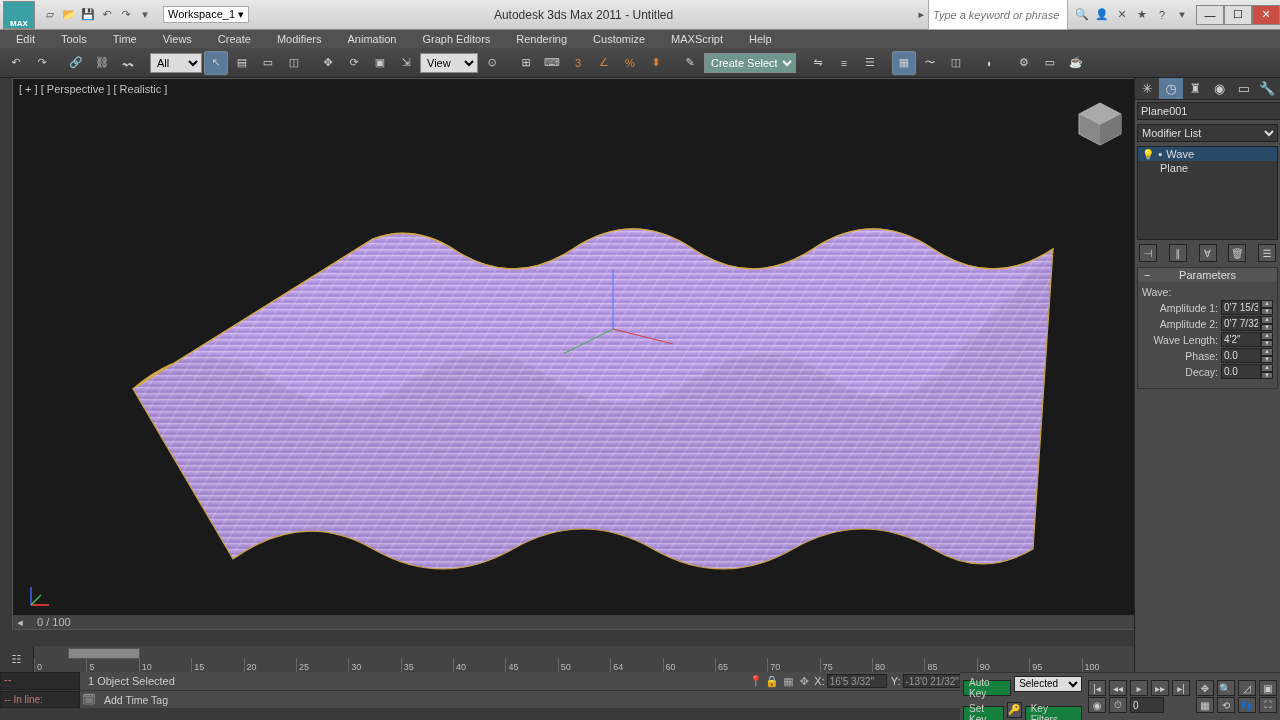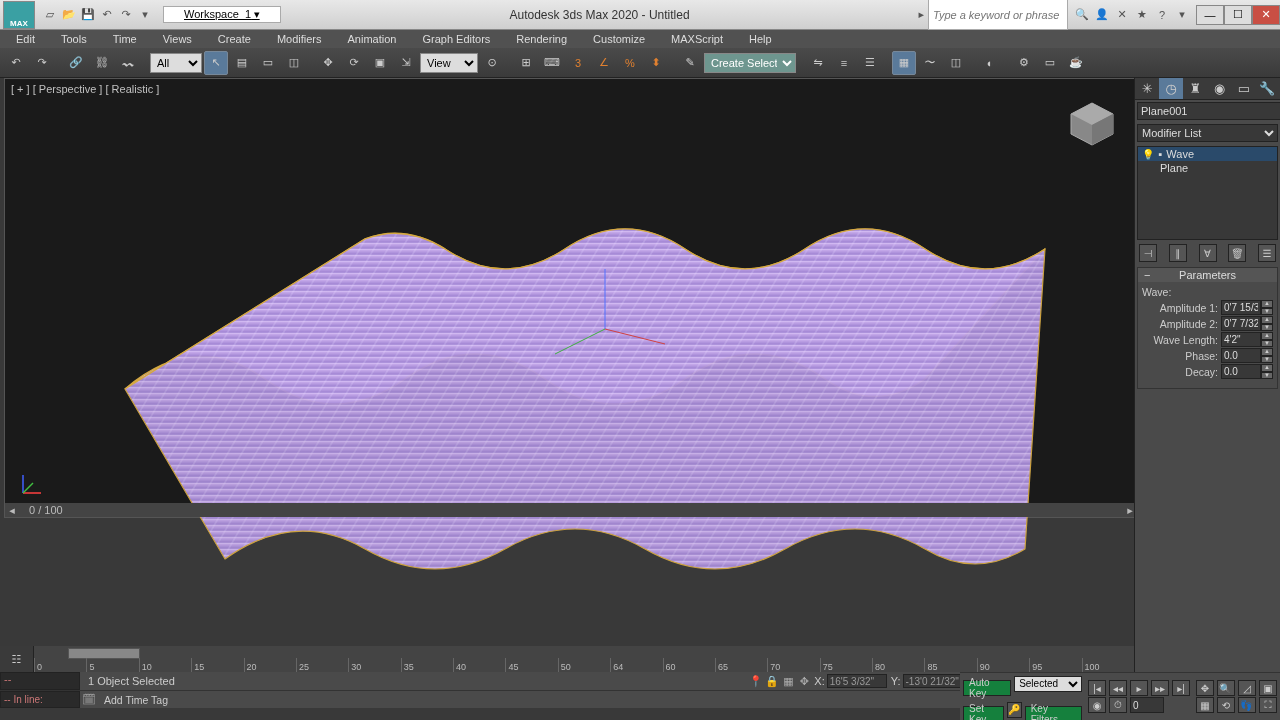--- a/index.html
+++ b/index.html
@@ -3,42 +3,42 @@
 <meta charset="utf-8">
 <style>
 * { margin:0; padding:0; box-sizing:border-box; font-family:"Segoe UI",Tahoma,sans-serif; font-size:11px; user-select:none; }
 body { width:1280px; height:720px; background:#393939; overflow:hidden; position:relative; }
 
 
 .titlebar { height:30px; background:linear-gradient(#e8e8e8,#cfcfcf); display:flex; align-items:center; border-bottom:1px solid #888; }
 .titlebar .logo { width:32px; height:28px; background:#3aa0a3; border:1px solid #888; margin:0 3px; display:flex; align-items:flex-end; justify-content:center; font-size:8px; color:#fff; font-weight:bold; }
 .titlebar .qat { display:flex; gap:3px; margin-left:4px; }
 .titlebar .qat span { width:16px; height:16px; display:flex; align-items:center; justify-content:center; color:#555; cursor:pointer; }
-.titlebar .workspace { margin-left:10px; padding:1px 20px; border:1px solid #aaa; background:#fff; font-size:11px;text-decoration:underline; }
+.titlebar .workspace { margin-left:10px; padding:1px 4px; border:1px solid #aaa; background:#fff; font-size:11px; }
 .titlebar .title { flex:1; text-align:center; color:#333; font-size:12px; }
 .titlebar .search { width:140px; height:31px; border:1px solid #aaa; background:#fff; padding:0 4px; color:#888; font-style:italic; }
 .titlebar .right-icons { display:flex; gap:4px; margin:0 6px; }
 .titlebar .right-icons span { width:16px; height:16px; color:#555; display:flex; align-items:center; justify-content:center; }
 .titlebar .winbtns { display:flex; }
 .titlebar .winbtns div { width:28px; height:20px; display:flex; align-items:center; justify-content:center; border:1px solid #888; background:#ddd; font-size:11px; }
 .titlebar .winbtns .close { background:#c94f44; color:#fff; }
 
 
 .menubar { height:18px; background:#515151; display:flex; padding:0 8px; gap:10px; align-items:center; }
 .menubar span { color:#ddd; padding:1px 8px; cursor:pointer; }
 
 
 .maintb { height:30px; background:linear-gradient(#4a4a4a,#3a3a3a); border-bottom:1px solid #222; display:flex; align-items:center; padding:0 4px; gap:2px; }
 .tbtn { width:24px; height:24px; display:flex; align-items:center; justify-content:center; color:#ccc; cursor:pointer; border:1px solid transparent; border-radius:2px; }
 .tbtn.active { background:#5a7a9a; border-color:#789; }
 .tsep { width:6px; }
 .tsel { height:20px; background:#ddd; border:1px solid #888; font-size:11px; padding:0 2px; }
 
 
-.viewport-area { position:absolute; top:78px; left:4px; width:1134px; height:440px; background:#1a1a1a; border:1px solid #555; }
+.viewport-area { position:absolute; top:78px; left:12px; width:1134px; height:552px; background:#1a1a1a; border:1px solid #555; }
 .vp-label { position:absolute; top:4px; left:6px; color:#c0c0c0; font-size:11px; }
 .vp-label span { cursor:pointer; }
 .viewcube { position:absolute; top:20px; right:20px; width:50px; height:50px; }
 .axis-gizmo { position:absolute; bottom:18px; left:12px; width:30px; height:30px; }
 .viewport-scroll { position:absolute; bottom:0; left:0; right:0; height:14px; background:#444; display:flex; align-items:center; color:#bbb; font-size:10px; }
 .viewport-scroll .arrow { width:14px; text-align:center; cursor:pointer; }
 .viewport-scroll .pos { flex:0 0 auto; padding:0 10px; }
 .viewport-scroll .track { flex:1; }
 
 
@@ -111,21 +111,21 @@
   <div class="logo">MAX</div>
   <div class="qat">
     <span>▱</span>
     <span>📂</span>
     <span>💾</span>
     <span>↶</span>
     <span>↷</span>
     <span>▾</span>
   </div>
   <div class="workspace"><span>Workspace_1</span> ▾</div>
-  <div class="title">Autodesk 3ds Max  2020   -  Untitled</div>
+  <div class="title">Autodesk 3ds Max  2011   -  Untitled</div>
   <span style="color:#555;margin-right:4px">▸</span>
   <input class="search" placeholder="Type a keyword or phrase" style="">
   <div class="right-icons">
     <span>🔍</span>
     <span>👤</span>
     <span>✕</span>
     <span>★</span>
     <span>?</span>
     <span>▾</span>
   </div>

